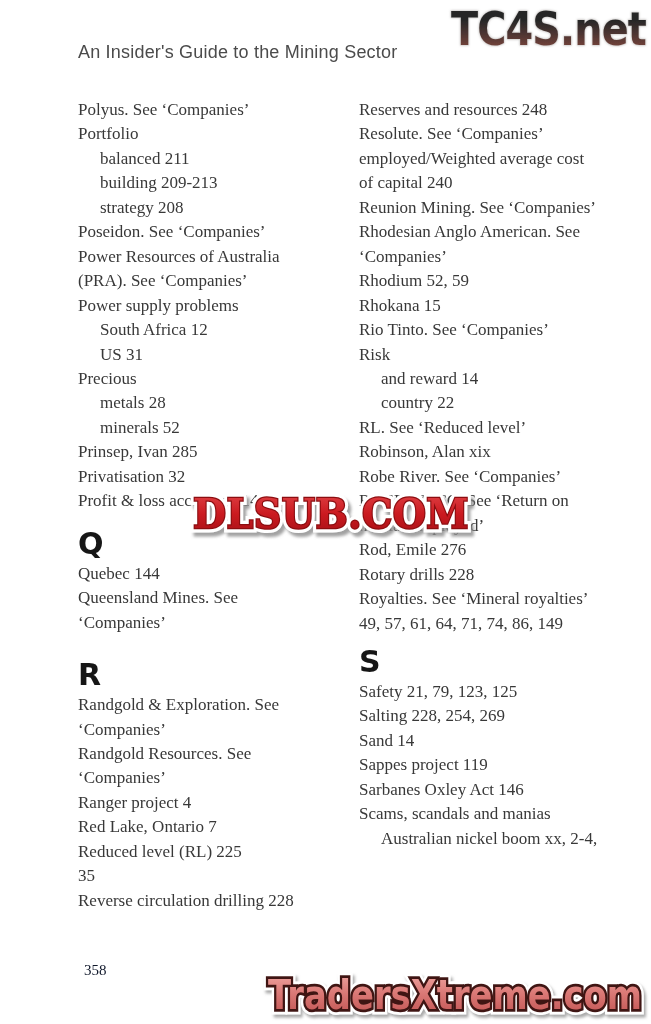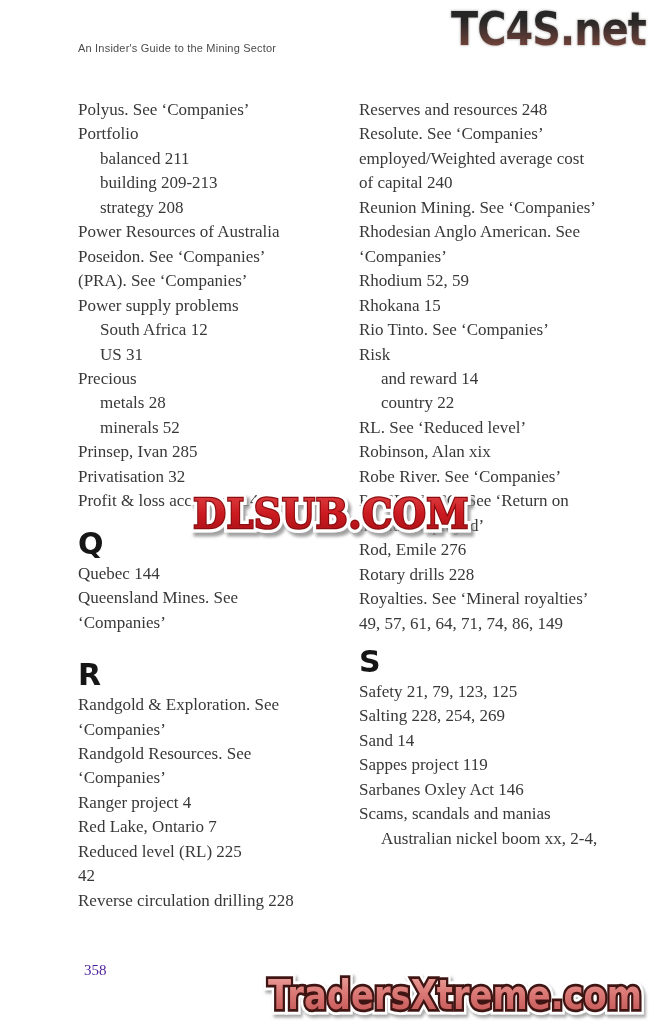--- a/index.html
+++ b/index.html
@@ -3,60 +3,60 @@
 <meta charset="utf-8">
 <style>
   html,body { margin:0; padding:0; background:#ffffff; }
   .page {
     position:relative; width:651px; height:1024px; background:#ffffff;
     overflow:hidden; font-family:"Liberation Serif", serif;
   }
   .running-head {
     position:absolute; left:78px; top:42px;
     font-family:"Liberation Sans", sans-serif;
-    font-size:11px; letter-spacing:0.2px; color:#4b4b4b; white-space:nowrap;
+    font-size:18px; letter-spacing:0.2px; color:#4b4b4b; white-space:nowrap;
   }
   .col { position:absolute; top:98px; }
   .col-left  { left:78px;  width:270px; }
   .col-right { left:359px; width:306px; }
   .entry {
     font-size:17px; line-height:24.45px; color:#383838; white-space:nowrap;
   }
   .entry.indent { padding-left:22px; }
   .heading {
     font-family:"DejaVu Sans", sans-serif; font-weight:bold;
     font-size:30px; line-height:36px; color:#161616;
   }
   .h-q { margin-top:12px; }
   .h-r { margin-top:22px; }
   .h-s { margin-top:8px; }
   .page-num {
     position:absolute; left:84px; top:962px;
-    font-size:15px; color:#4c1d95;
+    font-size:15px; color:#0f172a;
   }
   .wm { position:absolute; pointer-events:none; }
   .wm-top    { left:446px; top:0;     }
   .wm-mid    { left:180px; top:482px; }
   .wm-bottom { left:258px; top:964px; }
 </style>
 </head>
 <body>
 
 <div class="page">
 
   <div class="running-head">An Insider's Guide to the Mining Sector</div>
 
   <div class="col col-left">
       <div class="entry">Polyus. See ‘Companies’</div>
       <div class="entry">Portfolio</div>
       <div class="entry indent">balanced 211</div>
       <div class="entry indent">building 209-213</div>
       <div class="entry indent">strategy 208</div>
+      <div class="entry">Poseidon. See ‘Companies’</div>
       <div class="entry">Power Resources of Australia</div>
-      <div class="entry">Poseidon. See ‘Companies’</div>
       <div class="entry">(PRA). See ‘Companies’</div>
       <div class="entry">Power supply problems</div>
       <div class="entry indent">South Africa 12</div>
       <div class="entry indent">US 31</div>
       <div class="entry">Precious</div>
       <div class="entry indent">metals 28</div>
       <div class="entry indent">minerals 52</div>
       <div class="entry">Prinsep, Ivan 285</div>
       <div class="entry">Privatisation 32</div>
       <div class="entry">Profit &amp; loss accounts 214</div>
@@ -65,21 +65,21 @@
       <div class="entry">Queensland Mines. See</div>
       <div class="entry">‘Companies’</div>
       <div class="heading h-r">R</div>
       <div class="entry">Randgold &amp; Exploration. See</div>
       <div class="entry">‘Companies’</div>
       <div class="entry">Randgold Resources. See</div>
       <div class="entry">‘Companies’</div>
       <div class="entry">Ranger project 4</div>
       <div class="entry">Red Lake, Ontario 7</div>
       <div class="entry">Reduced level (RL) 225</div>
-      <div class="entry">42</div>
+      <div class="entry">35</div>
       <div class="entry">Reverse circulation drilling 228</div>
     </div>
   <div class="col col-right">
       <div class="entry">Reserves and resources 248</div>
       <div class="entry">Resolute. See ‘Companies’</div>
       <div class="entry">employed/Weighted average cost</div>
       <div class="entry">of capital 240</div>
       <div class="entry">Reunion Mining. See ‘Companies’</div>
       <div class="entry">Rhodesian Anglo American. See</div>
       <div class="entry">‘Companies’</div>

